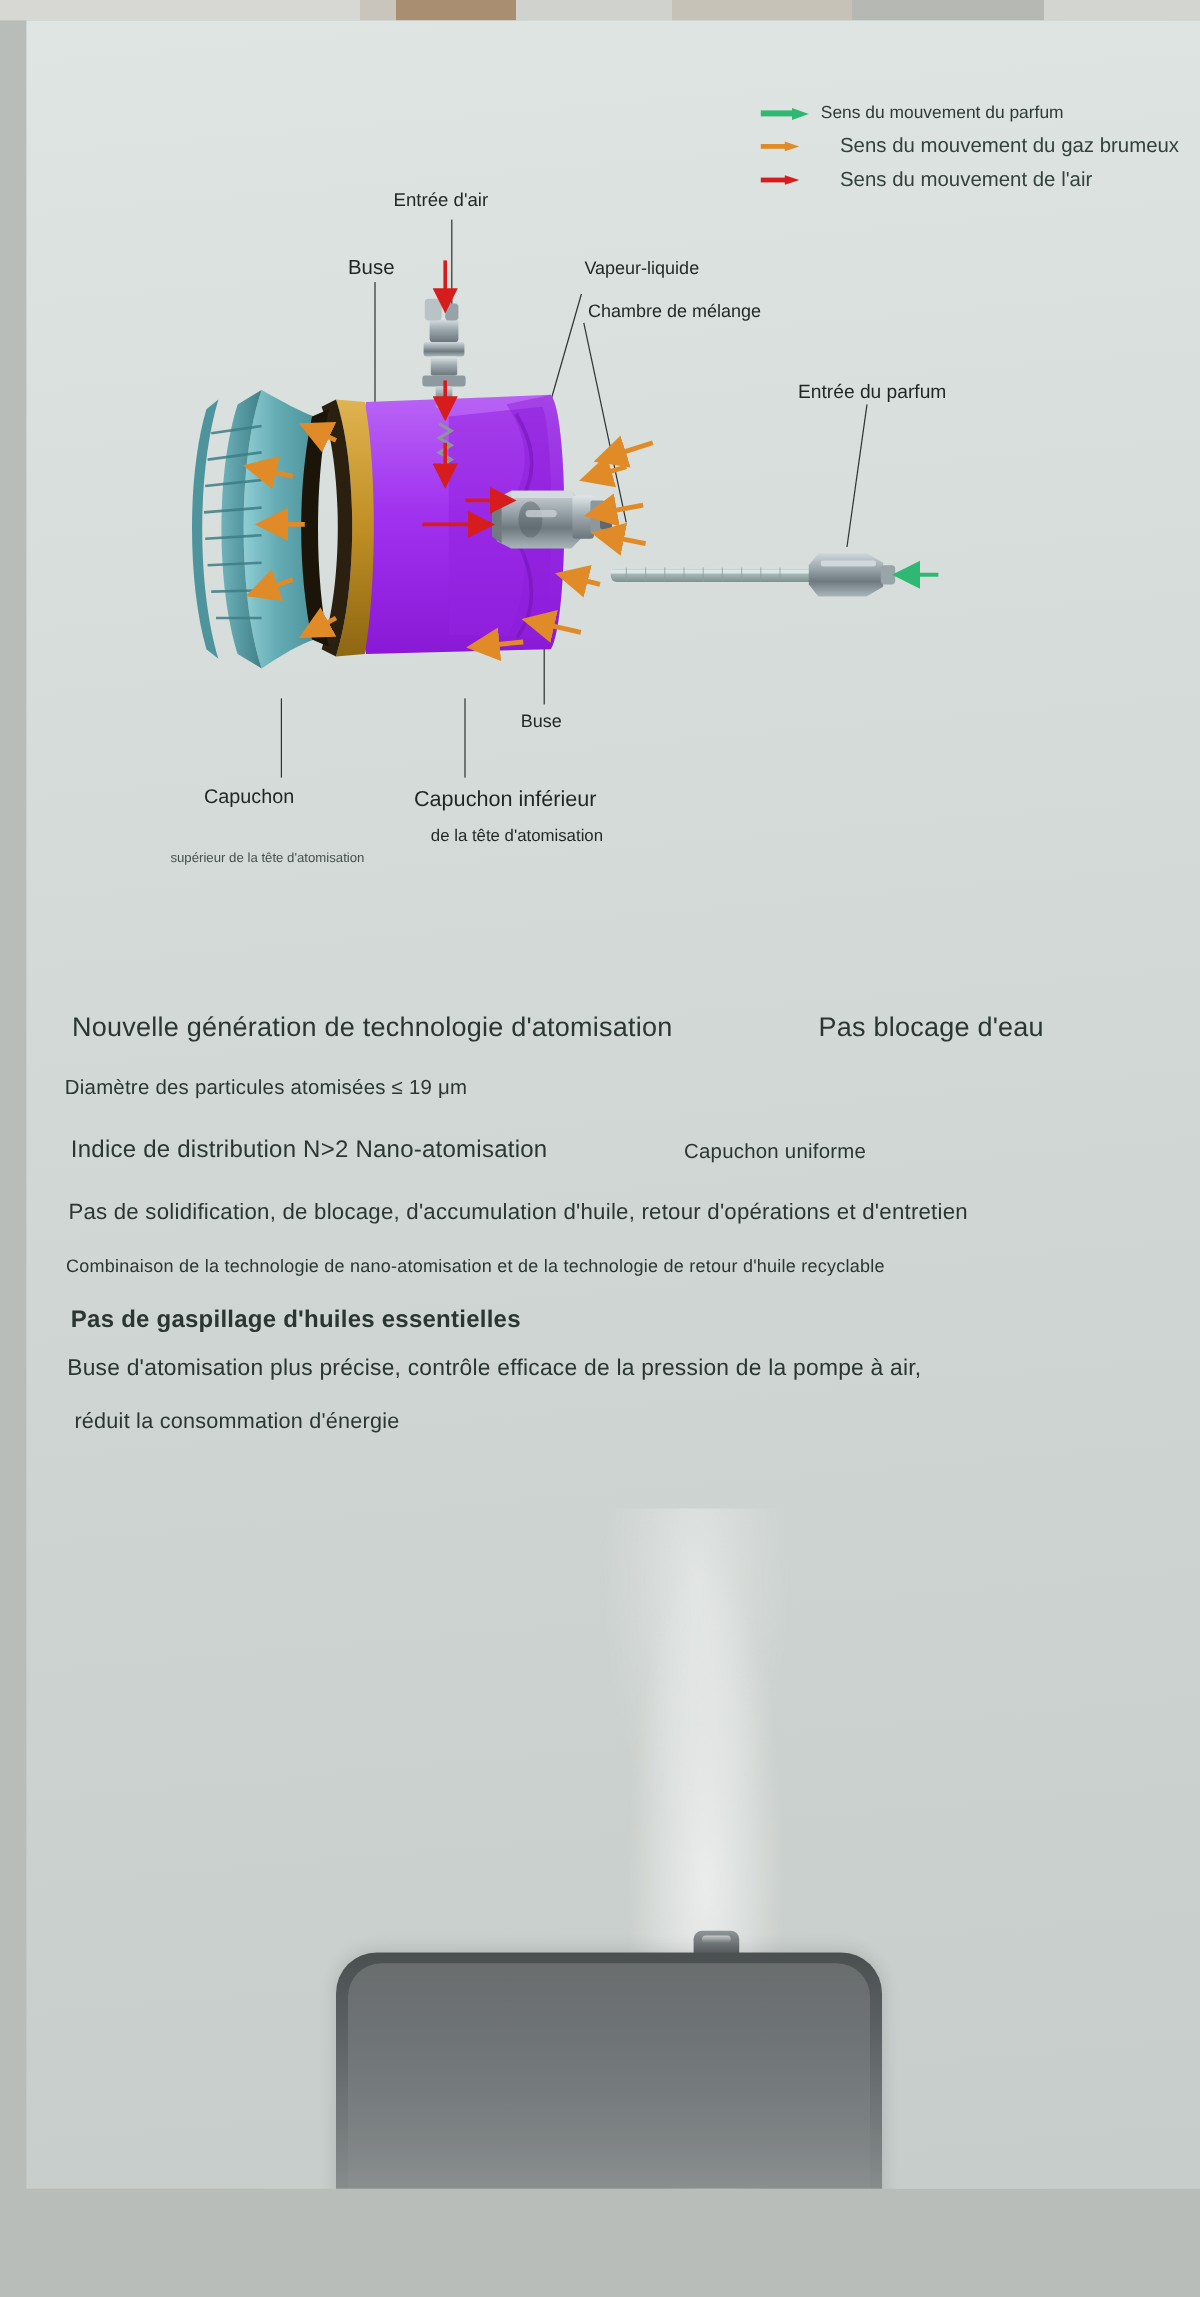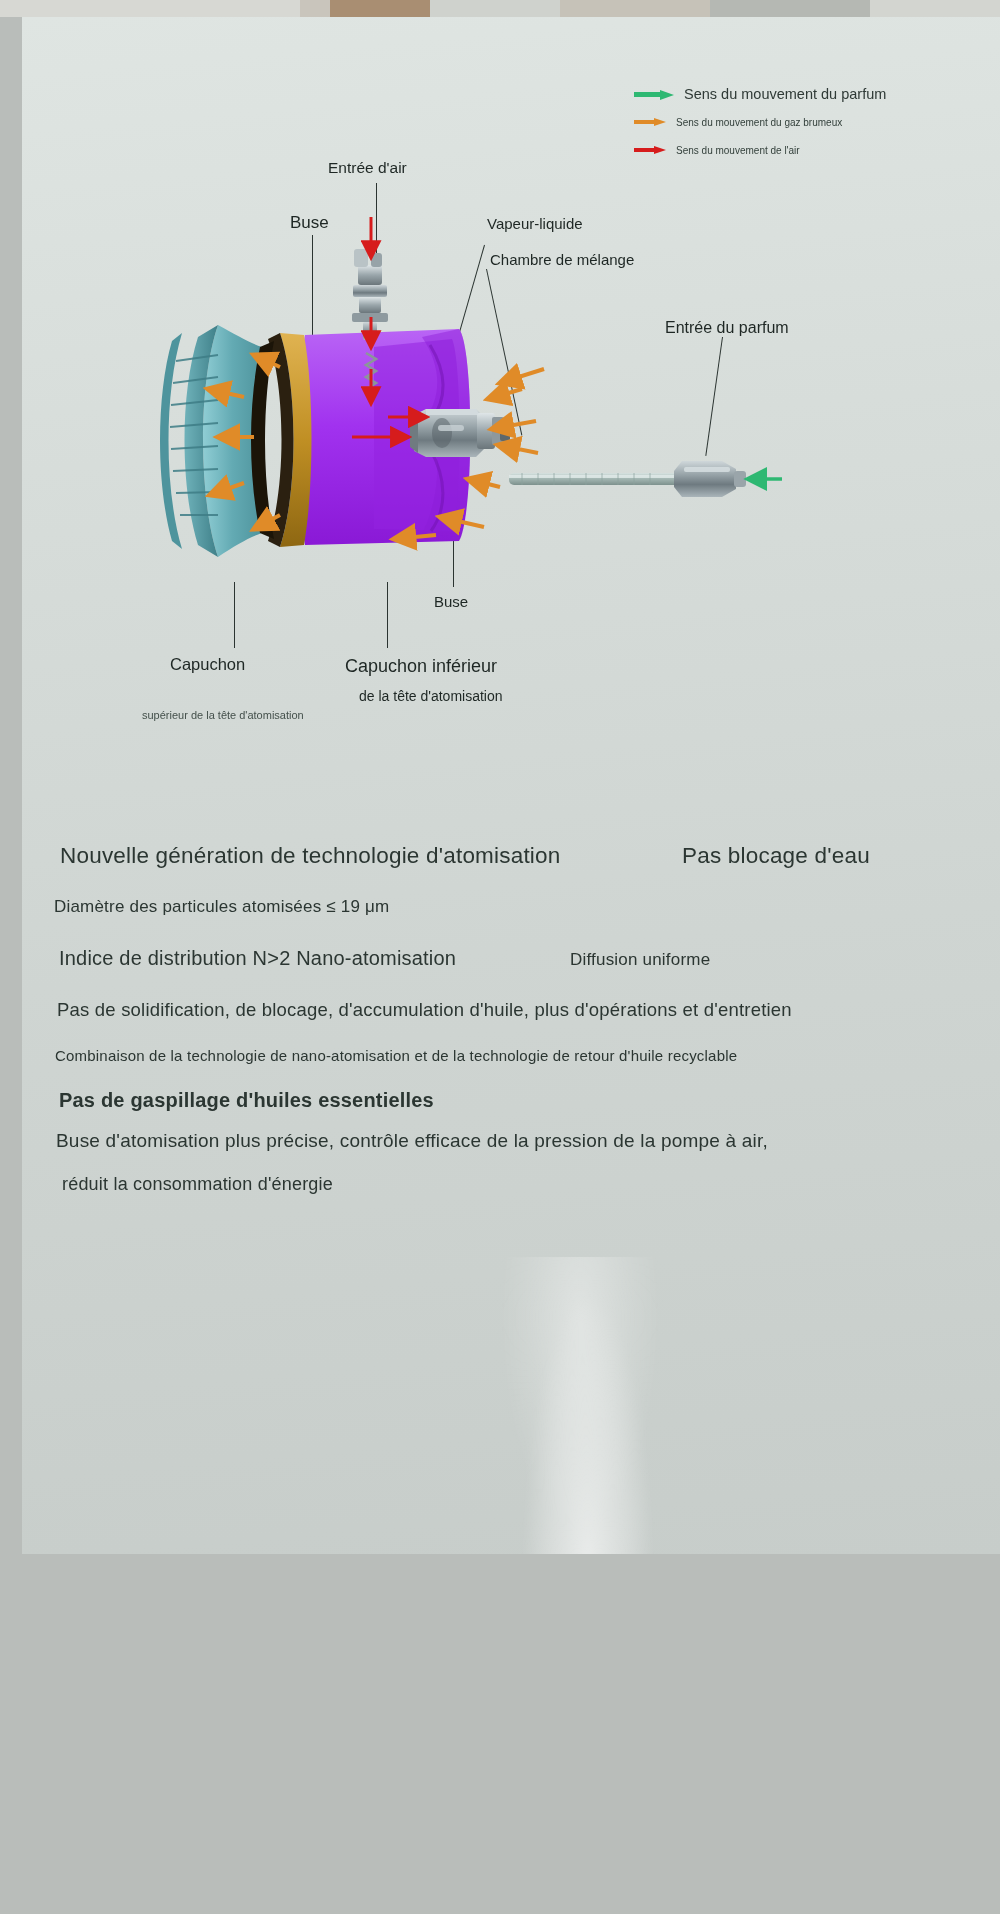--- a/index.html
+++ b/index.html
@@ -19,21 +19,21 @@
     left: 0; top: 0;
     width: 1000px; height: 17px;
     display: flex;
   }
   #top-strip .seg { height: 100%; }
 
   
   #page {
     position: absolute;
     left: 22px; top: 17px;
-    width: 978px; height: 1537px;
+    width: 978px; height: 1807px;
     background: linear-gradient(175deg, #dfe5e2 0%, #d7ddda 28%, #cfd5d2 60%, #c7cdca 100%);
     overflow: hidden;
   }
 
   
   #diagram {
     position: absolute;
     left: 0; top: 0;
     width: 978px; height: 740px;
   }
@@ -66,21 +66,21 @@
     border-top: 5.5px solid transparent;
     border-bottom: 5.5px solid transparent;
     border-left-width: 14px;
     border-left-style: solid;
   }
   .legend-label {
     font-size: 14.5px;
     color: #2f3a36;
     white-space: nowrap;
   }
-  .legend-row.small .legend-label { font-size: 10px; color: #33403b; }
+  .legend-row.small .legend-label { font-size: 17px; color: #33403b; margin-left: 24px; }
   .legend-row.small .legend-arrow { width: 34px; flex: 0 0 34px; height: 8px; }
   .legend-row.small .legend-arrow .shaft { width: 21px; height: 4px; top: 2px;}
   .legend-row.small .legend-arrow .head { left: 20px; border-top-width: 4.5px; border-bottom-width: 4.5px; border-left-width: 12px; }
 
   
   .callout {
     position: absolute;
     color: #1e2724;
     white-space: nowrap;
     text-align: center;
@@ -386,22 +386,22 @@
         <path d="M760 462 L726 462" marker-end="url(#mGreen)"></path>
       </g>
     </svg>
   </div>
 
   <div id="features">
     <div class="feat f1">Nouvelle génération de technologie d'atomisation</div>
     <div class="feat f1b">Pas blocage d'eau</div>
     <div class="feat f2">Diamètre des particules atomisées ≤ 19 μm</div>
     <div class="feat f3">Indice de distribution N&gt;2 Nano-atomisation</div>
-    <div class="feat f3b">Diffusion uniforme</div>
-    <div class="feat f4">Pas de solidification, de blocage, d'accumulation d'huile, plus d'opérations et d'entretien</div>
+    <div class="feat f3b">Capuchon uniforme</div>
+    <div class="feat f4">Pas de solidification, de blocage, d'accumulation d'huile, retour d'opérations et d'entretien</div>
     <div class="feat f5">Combinaison de la technologie de nano-atomisation et de la technologie de retour d'huile recyclable</div>
     <div class="feat f6">Pas de gaspillage d'huiles essentielles</div>
     <div class="feat f7">Buse d'atomisation plus précise, contrôle efficace de la pression de la pompe à air,</div>
     <div class="feat f8">réduit la consommation d'énergie</div>
   </div>
 
   <div id="device-area">
     <div id="mist"></div>
     <div id="device-nozzle"></div>
     <div id="device-body"></div>

